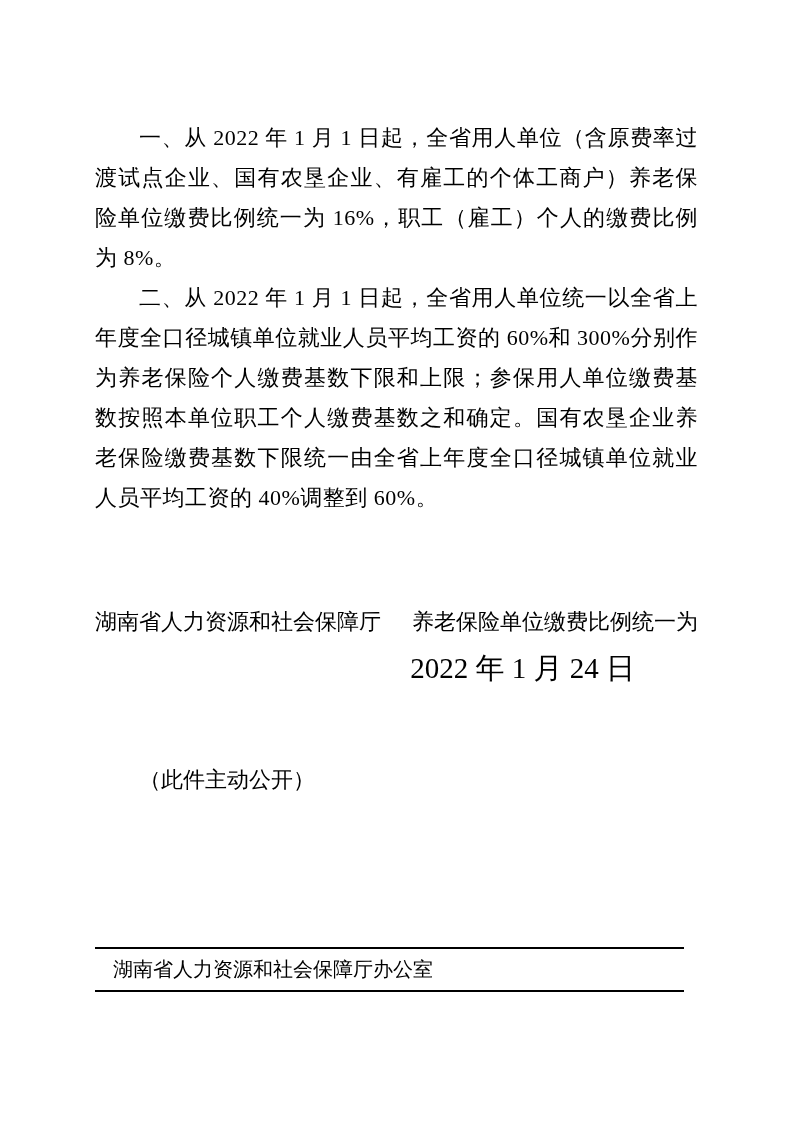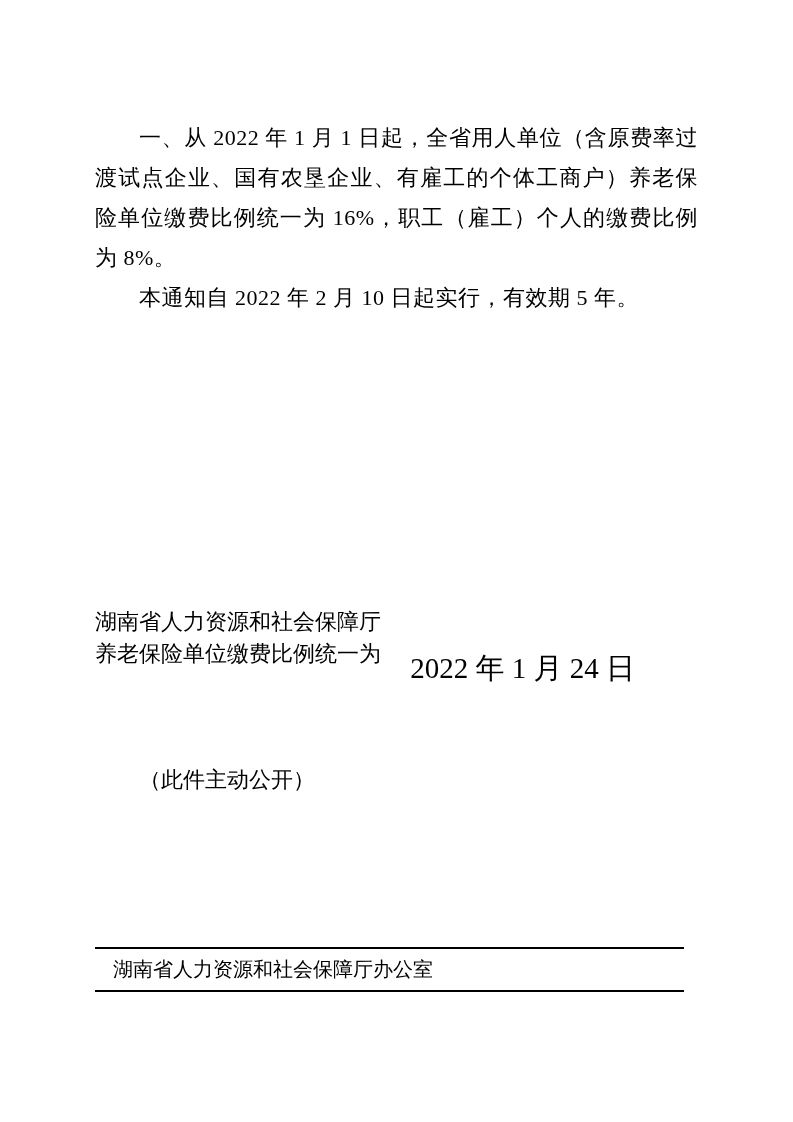--- a/index.html
+++ b/index.html
@@ -34,21 +34,20 @@
   .signoff-row {
     position: absolute;
     left: 95px;
     top: 606px;
     width: 603px;
     display: flex;
     justify-content: space-between;
     font-size: 22px;
     line-height: 32px;
     white-space: nowrap;
-    flex-direction: column;
   }
   .signoff-date-row {
     position: absolute;
     left: 95px;
     top: 652px;
     width: 603px;
     box-sizing: border-box;
     padding-right: 63px;
     text-align: right;
     font-size: 29px;
@@ -84,21 +83,21 @@
     white-space: nowrap;
   }
 </style>
 </head>
 <body>
 
 <div class="page">
 
   <main class="body-text">
     <p>一、从 2022 年 1 月 1 日起，全省用人单位（含原费率过渡试点企业、国有农垦企业、有雇工的个体工商户）养老保险单位缴费比例统一为 16%，职工（雇工）个人的缴费比例为 8%。</p>
-    <p>本通知自 2022 年 2 月 10 日起实行，有效期 5 年。</p>
+    <p>二、从 2022 年 1 月 1 日起，全省用人单位统一以全省上年度全口径城镇单位就业人员平均工资的 60%和 300%分别作为养老保险个人缴费基数下限和上限；参保用人单位缴费基数按照本单位职工个人缴费基数之和确定。国有农垦企业养老保险缴费基数下限统一由全省上年度全口径城镇单位就业人员平均工资的 40%调整到 60%。</p>
   </main>
 
   <div class="signoff-row">
     <span>湖南省人力资源和社会保障厅</span>
     <span>养老保险单位缴费比例统一为</span>
   </div>
 
   <div class="signoff-date-row">
     <span>2022 年 1 月 24 日</span>
   </div>

